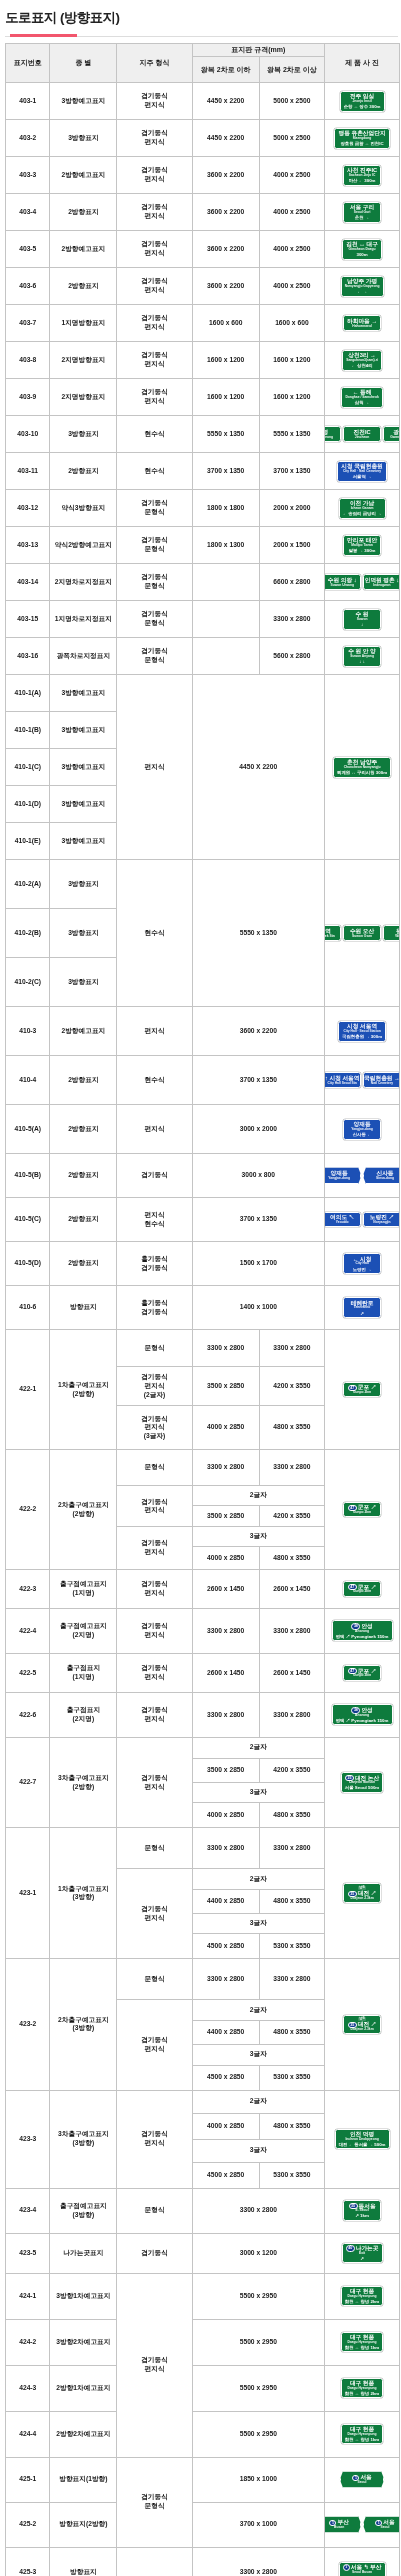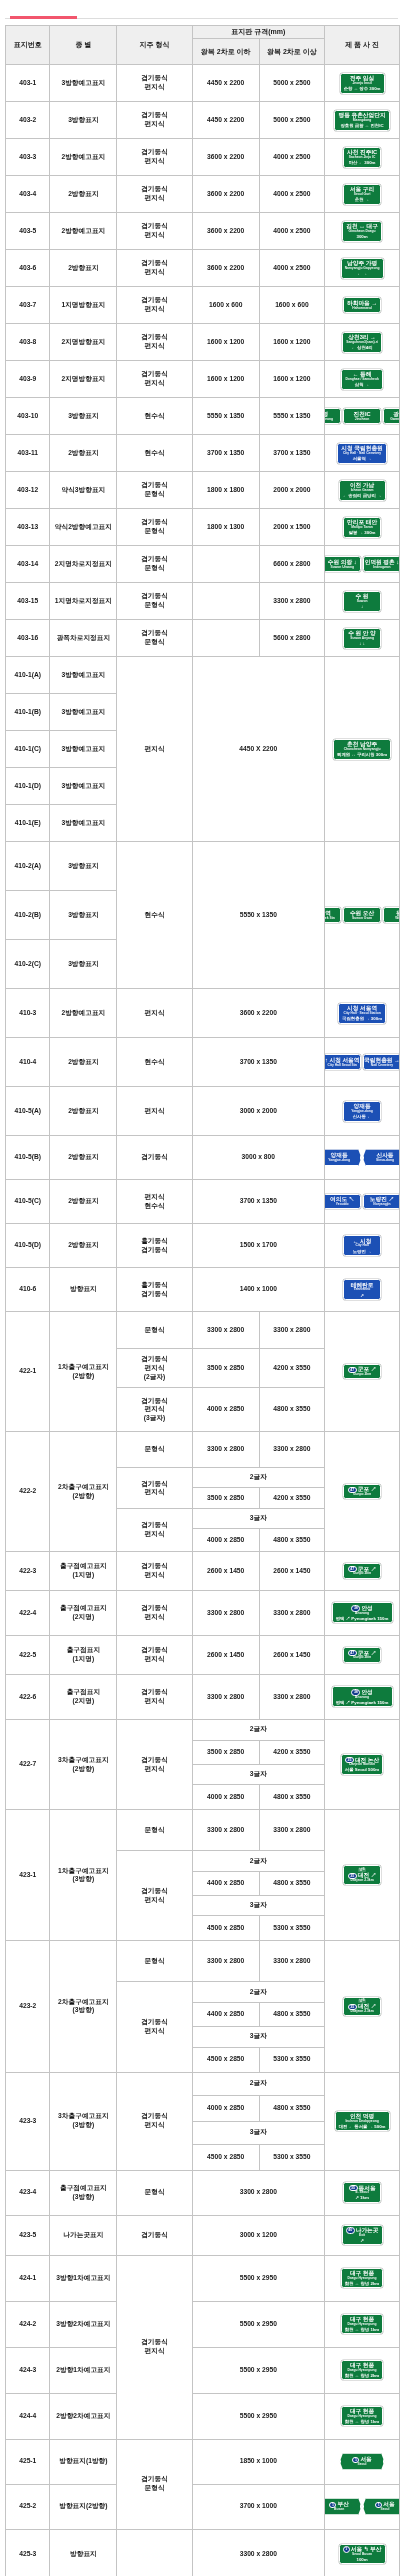--- a/index.html
+++ b/index.html
@@ -34,20 +34,21 @@
       font-size:3.6px;padding:0 1.5px;margin-right:1px;vertical-align:middle;}
   .sg-en{font-size:3.3px;opacity:.95;white-space:nowrap;}
   .sg-sub{font-size:4.4px;white-space:nowrap;margin-top:0.5px;}
 </style>
 </head>
 <body>
 
 <div class="page">
 
   <div class="section-head">
+    <div class="section-title">도로표지 (방향표지)</div>
     <div class="rule">
       <div class="gray"></div>
       <div class="red"></div>
     </div>
   </div>
 
   <div>
       <table class="sign-table">
         <colgroup>
           <col style="width: 44px;">

